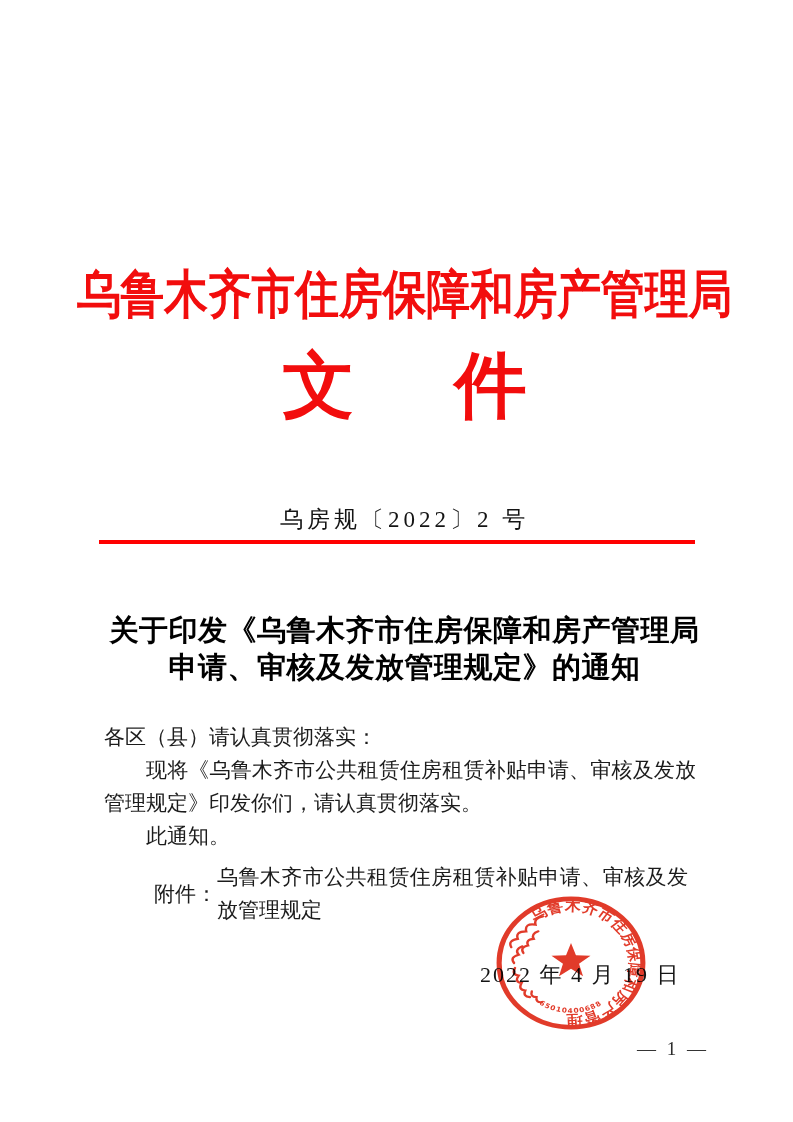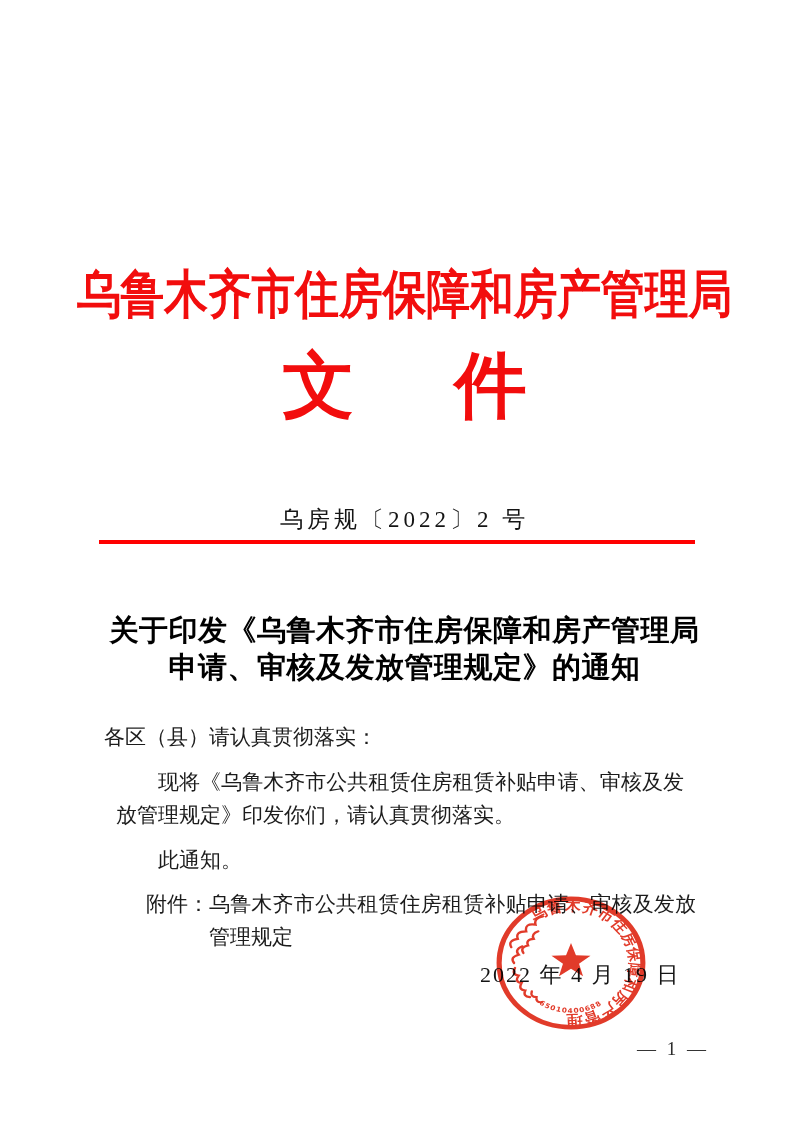--- a/index.html
+++ b/index.html
@@ -88,28 +88,27 @@
   .body-text {
     position: absolute;
     top: 721px;
     left: 104px;
     width: 592px;
     font-size: 21px;
     line-height: 33px;
     color: #1c1c1c;
     text-align: justify;
   }
-  .para-indent { text-indent: 2em; margin: 12px; }
+  .para-indent { text-indent: 2em; margin: 0; }
   .no-indent   { text-indent: 0;  margin: 0; }
   .attachment-row {
     display: flex;
-    align-items: flex-start;
+    align-items: center;
     padding-left: 2em;
-    margin: 0;
-    font-family: Liberation Mono, monospace;
+    margin: 8px;
   }
   .attachment-row .att-label { flex: none; white-space: nowrap; }
   .attachment-row .att-text  { flex: 1 1 auto; max-width: 487px; }
 
   
   .issue-date {
     position: absolute;
     top: 960px;
     left: 480px;
     font-size: 22px;

